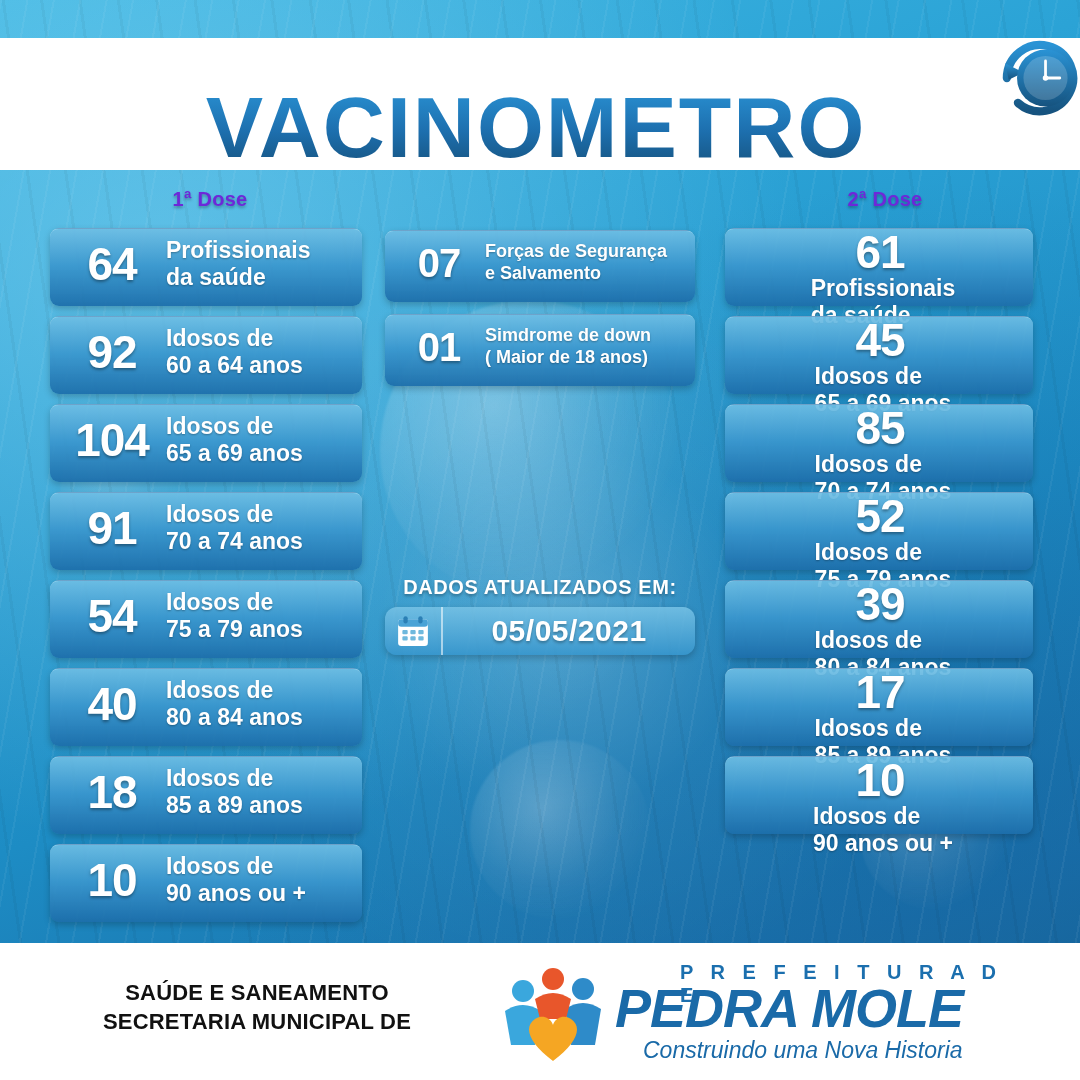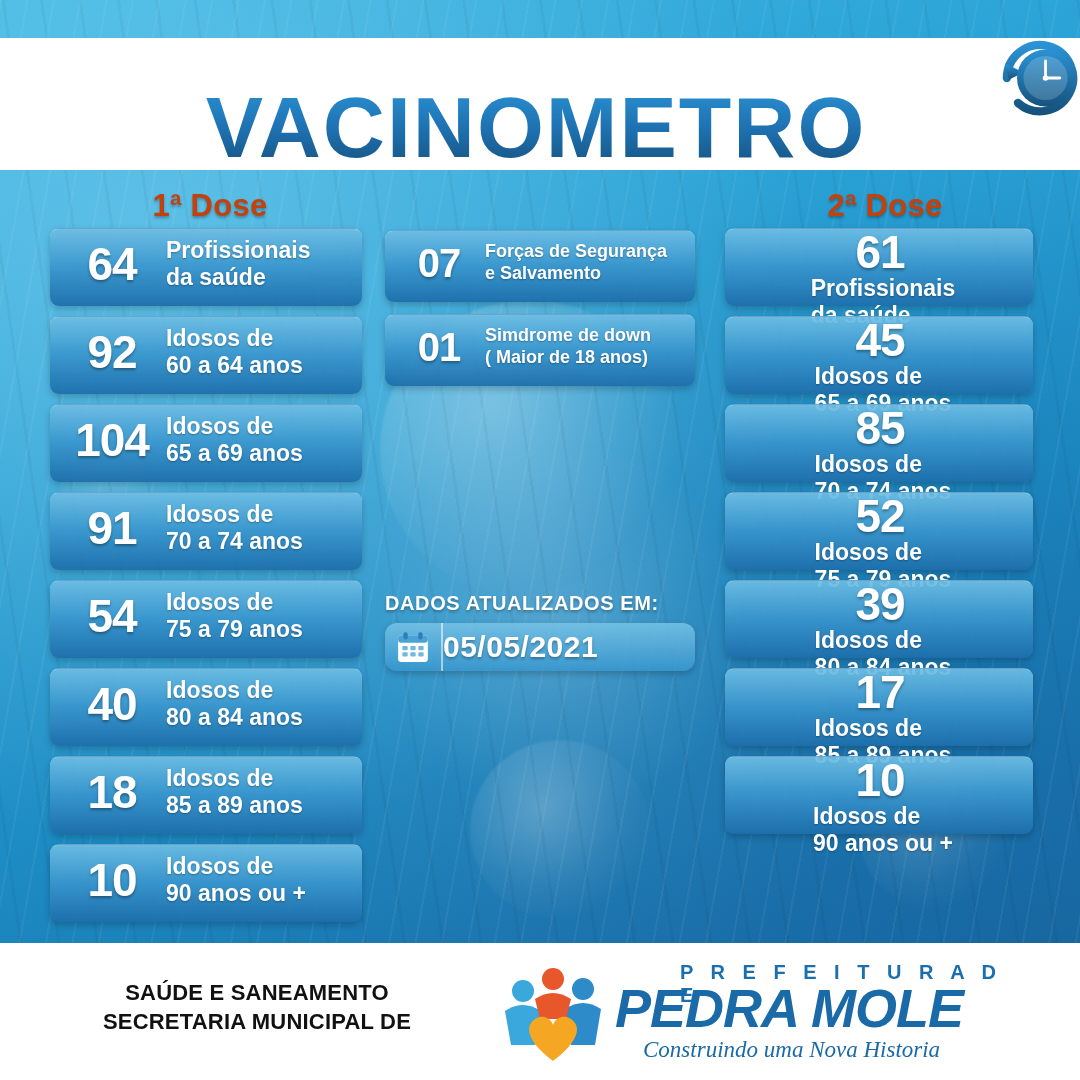--- a/index.html
+++ b/index.html
@@ -72,23 +72,23 @@
     position: absolute;
     right: -6px;
     top: -6px;
     width: 92px;
     height: 92px;
   }
 
   
   .col-title {
     position: absolute;
-    font-size: 31px;
-    font-weight: 700;
-    color: #c2410c;
+    font-size: 20px;
+    font-weight: 700;
+    color: #6d28d9;
     text-shadow: 0 2px 3px rgba(0,0,0,0.30);
     letter-spacing: .3px;
   }
   #title-dose1 { left: 50px; top: 188px; width: 320px; text-align: center; }
   #title-dose2 { left: 725px; top: 188px; width: 320px; text-align: center; }
 
   .card {
     position: absolute;
     border-radius: 9px;
     display: flex;
@@ -123,23 +123,23 @@
 
   
   .col-center { left: 385px; width: 310px; height: 72px; }
   .col-center .num { font-size: 40px; min-width: 80px; }
   .col-center .lbl { font-size: 18px; line-height: 1.2; }
 
   
   .date-wrap {
     position: absolute;
     left: 385px;
-    top: 592px;
+    top: 576px;
     width: 310px;
-    text-align: left;
+    text-align: center;
   }
   .date-label {
     font-size: 20px;
     font-weight: 700;
     color: #ffffff;
     letter-spacing: .6px;
     text-shadow: 0 2px 3px rgba(0,0,0,0.30);
     margin-bottom: 8px;
   }
   .date-box {
@@ -208,21 +208,21 @@
     font-weight: 700;
     color: #1a6aa8;
     letter-spacing: -1px;
     font-style: italic;
   }
   .logo-sub {
     position: absolute;
     left: 148px; top: 78px;
     font-size: 23px;
     color: #1a6aa8;
-    font-family: Liberation Serif, serif;
+    font-family: Liberation Sans, sans-serif;
     font-style: italic;
   }
   .logo-mark { position: absolute; left: 0; top: 6px; width: 120px; height: 100px; }
 </style>
 </head>
 <body>
 
 <div class="poster">
   <div class="virus v1"></div>
   <div class="virus v2"></div>

